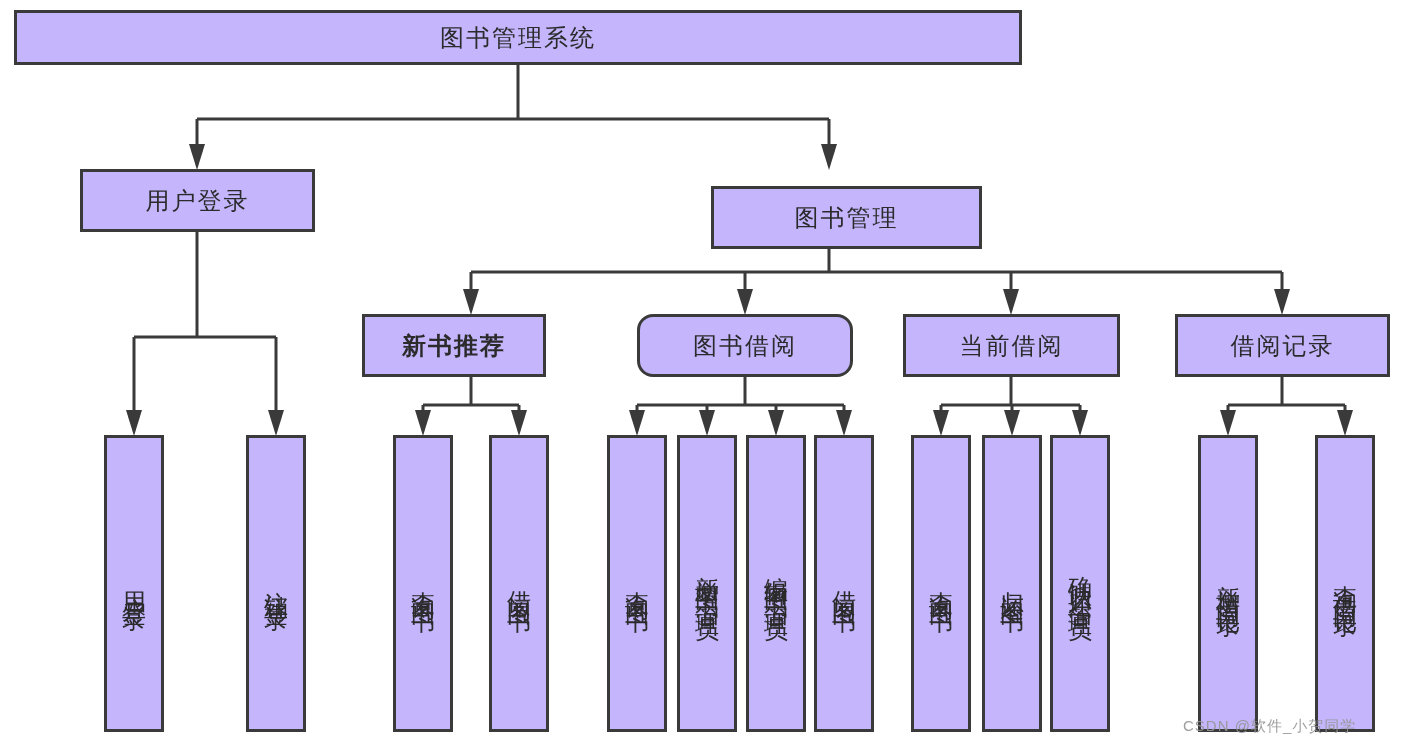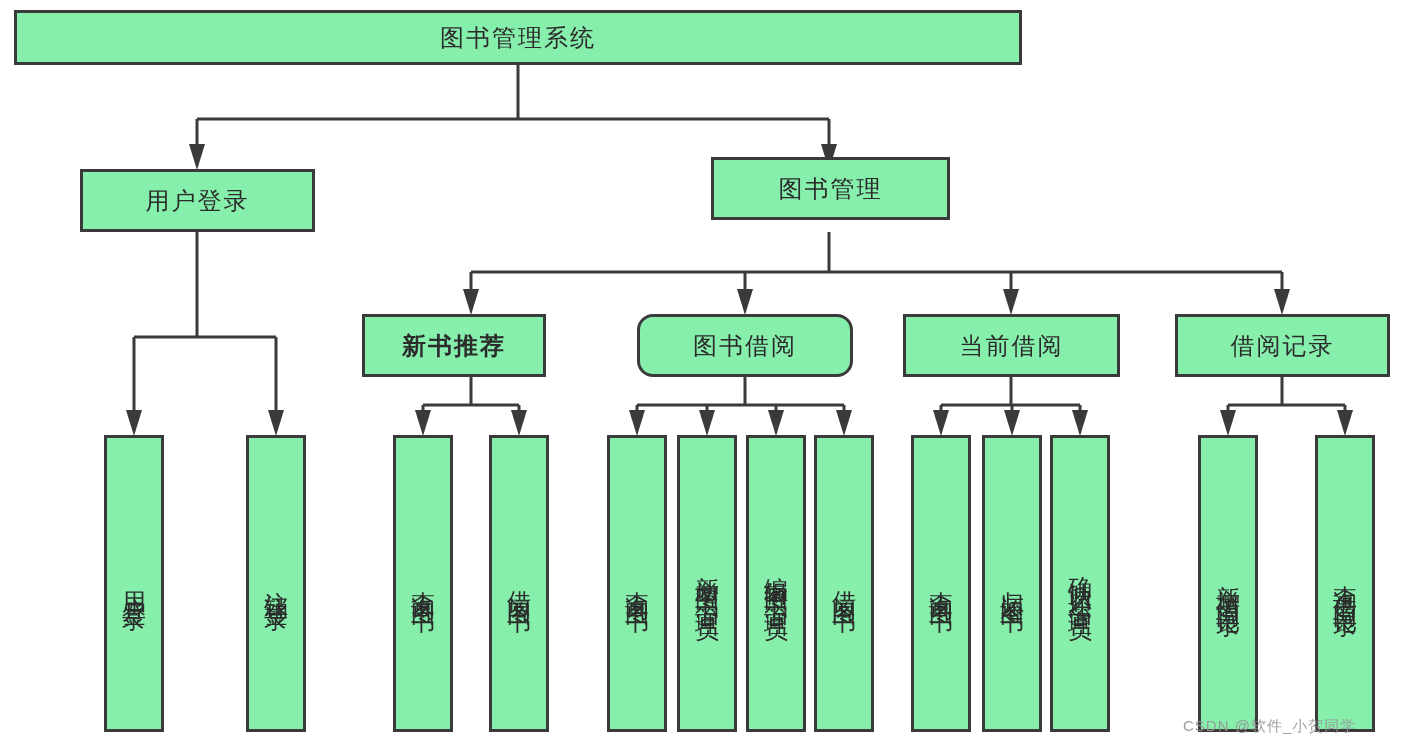--- a/index.html
+++ b/index.html
@@ -28,21 +28,21 @@
     stroke-width: 3;
     fill: none;
   }
   .connectors polygon {
     fill: #3a3a3a;
     stroke: none;
   }
   .node {
     position: absolute;
     box-sizing: border-box;
-    background: #86efac;
+    background: #c4b5fd;
     border: 3px solid #3a3a3a;
     color: #2b2b2b;
     display: flex;
     align-items: center;
     justify-content: center;
     z-index: 1;
   }
   .hnode {
     font-size: 24px;
     letter-spacing: 2px;
@@ -112,21 +112,21 @@
     <g>
       <path d="M1282,377 V405 M1228,405 H1345 M1228,405 V414 M1345,405 V414"></path>
       <polygon points="1220,410 1236,410 1228,436"></polygon>
       <polygon points="1337,410 1353,410 1345,436"></polygon>
     </g>
   </svg>
 
   <div class="node hnode" style="left:14px; top:10px; width:1008px; height:55px;">图书管理系统</div>
 
   <div class="node hnode" style="left:80px; top:169px; width:235px; height:63px;">用户登录</div>
-  <div class="node hnode" style="left:711px; top:157px; width:239px; height:63px;">图书管理</div>
+  <div class="node hnode" style="left:711px; top:186px; width:271px; height:63px;">图书管理</div>
 
   <div class="node hnode" style="left:362px; top:314px; width:184px; height:63px;font-weight:bold;">新书推荐</div>
   <div class="node hnode" style="left:637px; top:314px; width:216px; height:63px;border-radius:16px;">图书借阅</div>
   <div class="node hnode" style="left:903px; top:314px; width:217px; height:63px;">当前借阅</div>
   <div class="node hnode" style="left:1175px; top:314px; width:215px; height:63px;">借阅记录</div>
 
   <div class="node vnode" style="left:104px;">用户登录</div>
   <div class="node vnode" style="left:246px;">注销登录</div>
 
   <div class="node vnode" style="left:393px;">查询图书</div>

